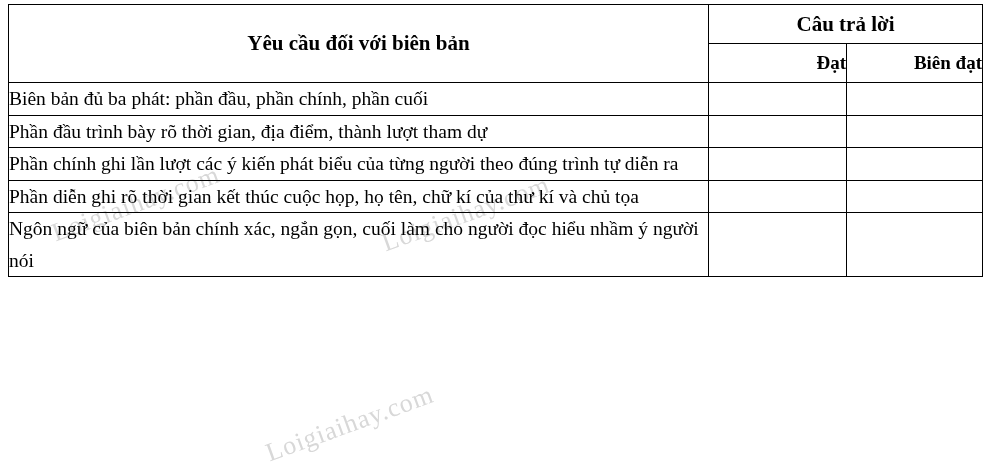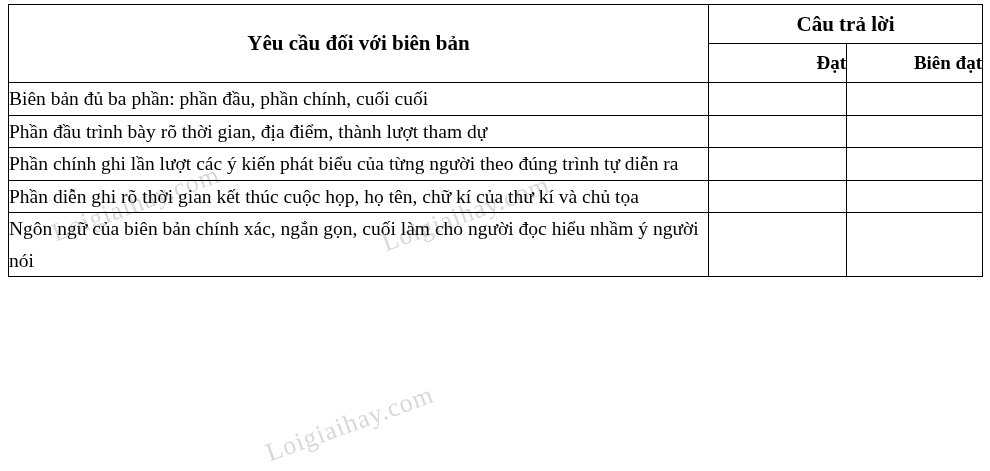--- a/index.html
+++ b/index.html
@@ -104,21 +104,21 @@
         <th class="h-main" rowspan="2">Yêu cầu đối với biên bản</th>
         <th class="h-main" colspan="2">Câu trả lời</th>
       </tr>
       <tr>
         <th class="h-sub">Đạt</th>
         <th class="h-sub">Biên đạt</th>
       </tr>
     </thead>
     <tbody>
       <tr>
-        <td class="req-cell">Biên bản đủ ba phần: phần đầu, phần chính, cuối cuối</td>
+        <td class="req-cell">Biên bản đủ ba phát: phần đầu, phần chính, phần cuối</td>
         <td class="ans-cell"></td>
         <td class="ans-cell"></td>
       </tr>
       <tr>
         <td class="req-cell">Phần đầu trình bày rõ thời gian, địa điểm, thành lượt tham dự</td>
         <td class="ans-cell"></td>
         <td class="ans-cell"></td>
       </tr>
       <tr>
         <td class="req-cell">Phần chính ghi lần lượt các ý kiến phát biểu của từng người theo đúng trình tự diễn ra</td>

